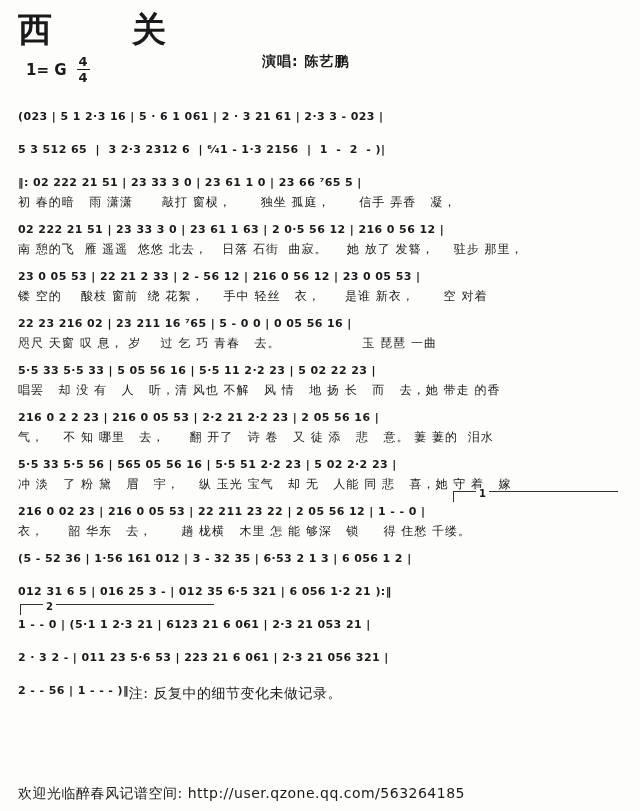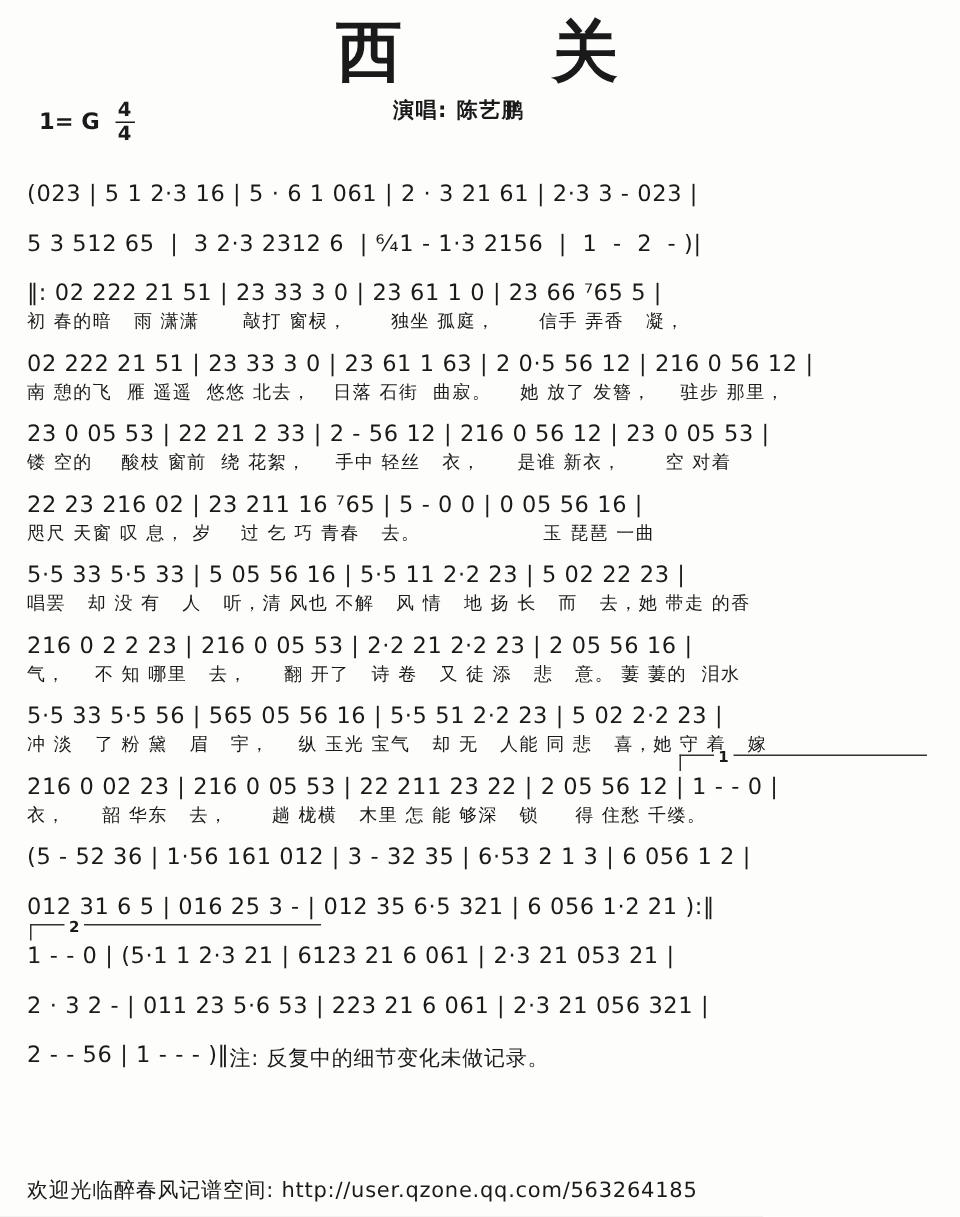--- a/index.html
+++ b/index.html
@@ -9,41 +9,40 @@
     margin:0 auto;
     background:#fdfdfc;
     color:#1a1a1a;
     font-family:"DejaVu Sans", sans-serif;
     box-sizing:border-box;
     padding:8px 18px 0 18px;
     overflow:hidden;
   }
   .title{
     margin:2px 0 0 0;
-    text-align:center;
-    font-size:44px;
+    font-size:34px;
     font-weight:bold;
     letter-spacing:4px;
     font-family:"DejaVu Serif","Liberation Serif",serif;
     line-height:1.15;
   }
   .meta{position:relative;height:52px;font-size:14px;font-weight:bold;}
   .key{position:absolute;left:8px;top:6px;display:flex;align-items:center;gap:10px;font-size:15px;}
   .frac{display:inline-flex;flex-direction:column;align-items:center;line-height:1;font-size:13px;}
   .frac .num{border-bottom:1.5px solid #1a1a1a;padding:0 2px 1px 2px;}
   .frac .den{padding-top:1px;}
   .performer{position:absolute;left:244px;top:4px;letter-spacing:1px;}
   .credits{position:absolute;left:364px;top:4px;letter-spacing:1px;}
   .credits div{margin-bottom:4px;}
   .score{margin-top:6px;}
   .sys{position:relative;margin-bottom:13px;}
   .sys.wl{margin-bottom:9px;}
   .not{
-    font-weight:normal;
-    font-size:15px;
+    font-weight:bold;
+    font-size:11px;
     line-height:20px;
     white-space:pre;
     letter-spacing:0.4px;
     overflow:hidden;
   }
   .lyr{
     font-size:12px;
     line-height:17px;
     white-space:pre;
     letter-spacing:1px;

